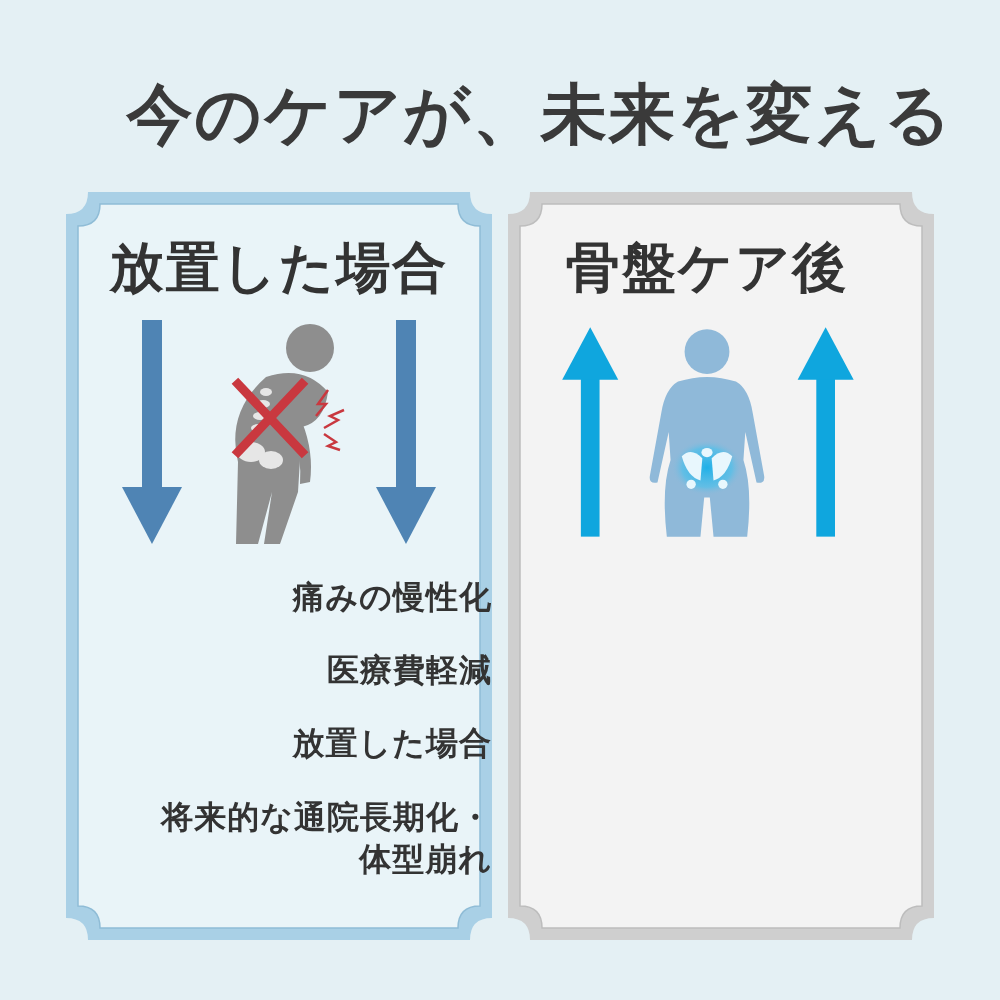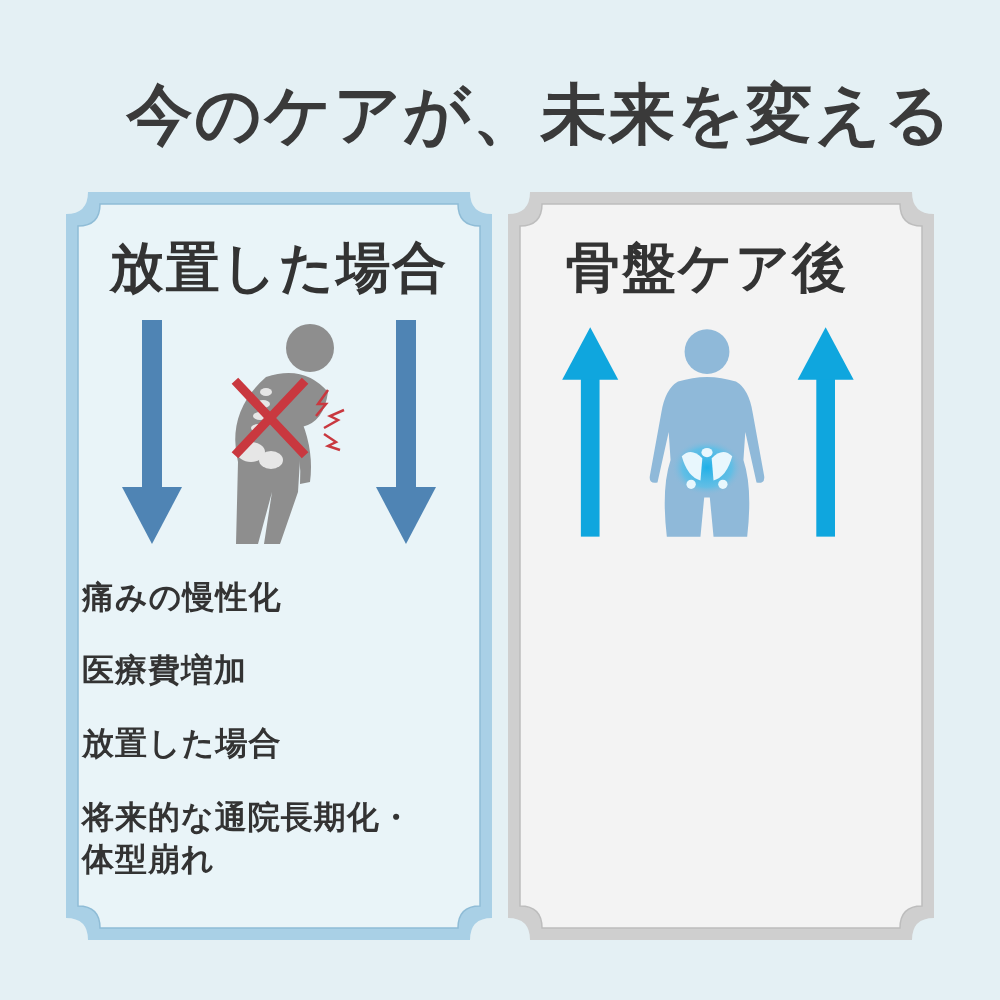--- a/index.html
+++ b/index.html
@@ -22,21 +22,21 @@
   }
   .panel-left { left:66px; width:426px; }
   .panel-right { left:508px; width:398px; }
   .heading {
     position:absolute; top:40px; left:0; width:100%; text-align:center;
     font-family:"DejaVu Serif","Liberation Serif",serif;
     font-size:54px; font-weight:bold; color:#333; letter-spacing:2px;
   }
   .illus { position:absolute; top:120px; left:0; width:100%; height:240px; }
   .items {
-    position:absolute; top:385px; left:16px; width:100%; text-align:left;
+    position:absolute; top:385px; left:0; width:100%; text-align:right;
   }
   .item {
     font-size:32px; font-weight:bold; color:#333; line-height:40px; margin-bottom:33px;
     letter-spacing:1px;
   }
   .item.two-line { line-height:42px; }
   .panel-right .item { margin-bottom:30px; }
 </style>
 </head>
 <body>
@@ -76,21 +76,21 @@
       </g>
       <g stroke="#c9383f" stroke-width="2.5" fill="none">
         <polyline points="262,78 252,92 260,92 250,104"></polyline>
         <polyline points="278,98 264,104 272,108 258,116"></polyline>
         <polyline points="258,122 270,130 262,134 274,138"></polyline>
       </g>
     </g>
   </svg>
   <div class="items">
     <div class="item">痛みの慢性化</div>
-    <div class="item">医療費増加</div>
+    <div class="item">医療費軽減</div>
     <div class="item">放置した場合</div>
     <div class="item two-line" style="margin-bottom:0">将来的な通院長期化・</div>
     <div class="item two-line">体型崩れ</div>
   </div>
 </div>
 
 <div class="panel panel-right">
   <svg class="frame" width="426" height="748" viewBox="0 0 426 748">
     <path d="M22,0 H404 Q404,22 426,22 V726 Q404,726 404,748 H22 Q22,726 0,726 V22 Q22,22 22,0 Z" fill="#cfcfcf"></path>
     <path d="M34,12 H392 Q392,34 414,34 V714 Q392,714 392,736 H34 Q34,714 12,714 V34 Q34,34 34,12 Z" fill="#f3f3f3" stroke="#bdbdbd" stroke-width="1.5"></path>

